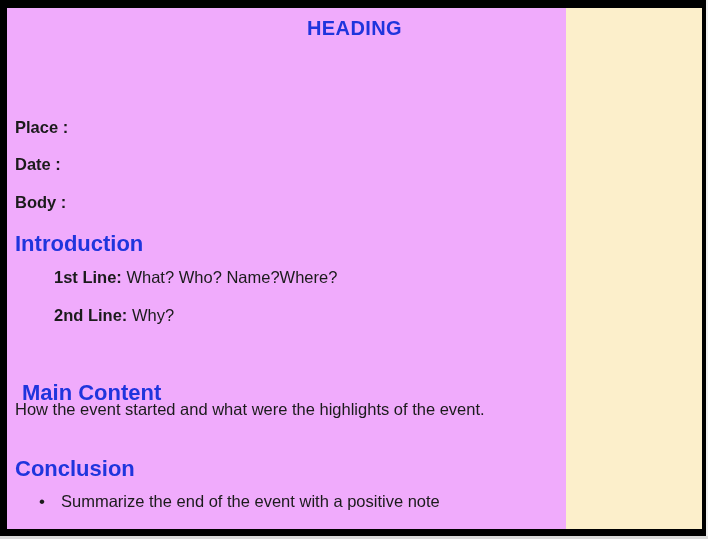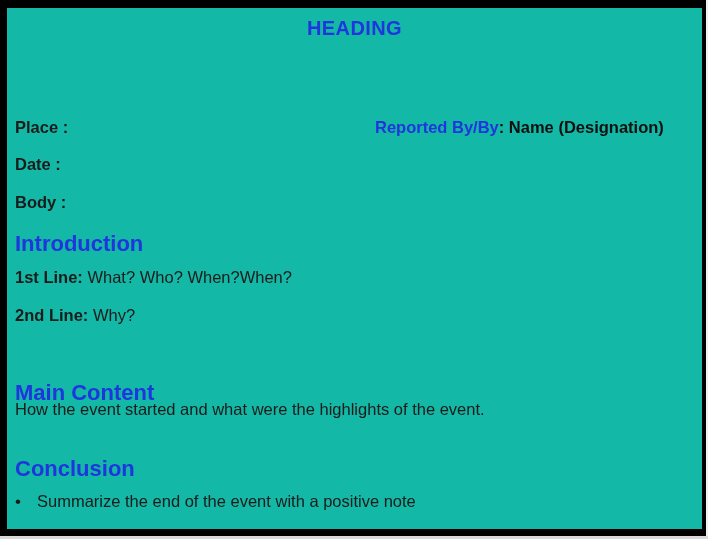--- a/index.html
+++ b/index.html
@@ -30,24 +30,24 @@
     border-top: 8px solid #000000;
     border-left: 7px solid #000000;
     border-right: 6px solid #000000;
     border-bottom: 7px solid #000000;
     background: #fcefcb;
   }
   .sheet {
     position: absolute;
     left: 7px;
     top: 8px;
-    width: 695px;
+    width: 559px;
     height: 521px;
     box-sizing: border-box;
-    background: #14b8a6;
+    background: #f0abfc;
     padding: 18px;
   }
   .hairline-bottom {
     position: absolute;
     left: 0;
     top: 536px;
     width: 708px;
     height: 3px;
     background: #d9d9d9;
   }
@@ -93,20 +93,21 @@
   .body-text {
     position: absolute;
     left: 8px;
     font-size: 16.5px;
     color: #1b1b1b;
     white-space: nowrap;
   }
   .lbl {
     font-weight: bold;
     color: #1b1b1b;
+    margin-left: 39px;
   }
   .val {
     font-weight: normal;
     color: #1b1b1b;
   }
   .reported {
     position: absolute;
     left: 368px;
     top: 110px;
     font-size: 16.5px;
@@ -115,21 +116,21 @@
   .reported .who {
     color: #1f35dd;
     font-weight: bold;
   }
   .reported .name {
     color: #0f0f0f;
     font-weight: bold;
   }
   .bullet-row {
     position: absolute;
-    left: 0;
+    left: 24px;
     font-size: 16.5px;
     color: #1b1b1b;
     white-space: nowrap;
   }
   .bullet-dot {
     display: inline-block;
     width: 30px;
     text-align: left;
     padding-left: 8px;
     box-sizing: border-box;
@@ -148,40 +149,37 @@
   <div class="frame"></div>
   <div class="hairline-right"></div>
   <div class="hairline-bottom"></div>
 
   <div class="sheet">
 
     <div class="doc-title">HEADING</div>
 
     <div class="row bold-label" style="top:110px;">Place :</div>
 
-    <div class="reported">
-      <span class="who">Reported By/By</span><span class="name">: Name (Designation)</span>
-    </div>
 
     <div class="row bold-label" style="top:147px;">Date :</div>
 
     <div class="row bold-label" style="top:185px;">Body :</div>
 
     <div class="section-head" style="top:223px;">Introduction</div>
 
     <div class="body-text" style="top:260px;">
-      <span class="lbl">1st Line:</span><span class="val"> What? Who? When?When?</span>
+      <span class="lbl">1st Line:</span><span class="val"> What? Who? Name?Where?</span>
     </div>
 
     <div class="body-text" style="top:298px;">
       <span class="lbl">2nd Line:</span><span class="val"> Why?</span>
     </div>
 
 
-    <div class="section-head" style="top:372px;">Main Content</div>
+    <div class="section-head" style="top:372px;margin-left:7px;">Main Content</div>
 
     <div class="body-text" style="top:392px;">How the event started and what were the highlights of the event.</div>
 
     <div class="section-head" style="top:448px;">Conclusion</div>
 
     <div class="bullet-row" style="top:484px;">
       <span class="bullet-dot">•</span><span class="bullet-text">Summarize the end of the event with a positive note</span>
     </div>
 
   </div>

